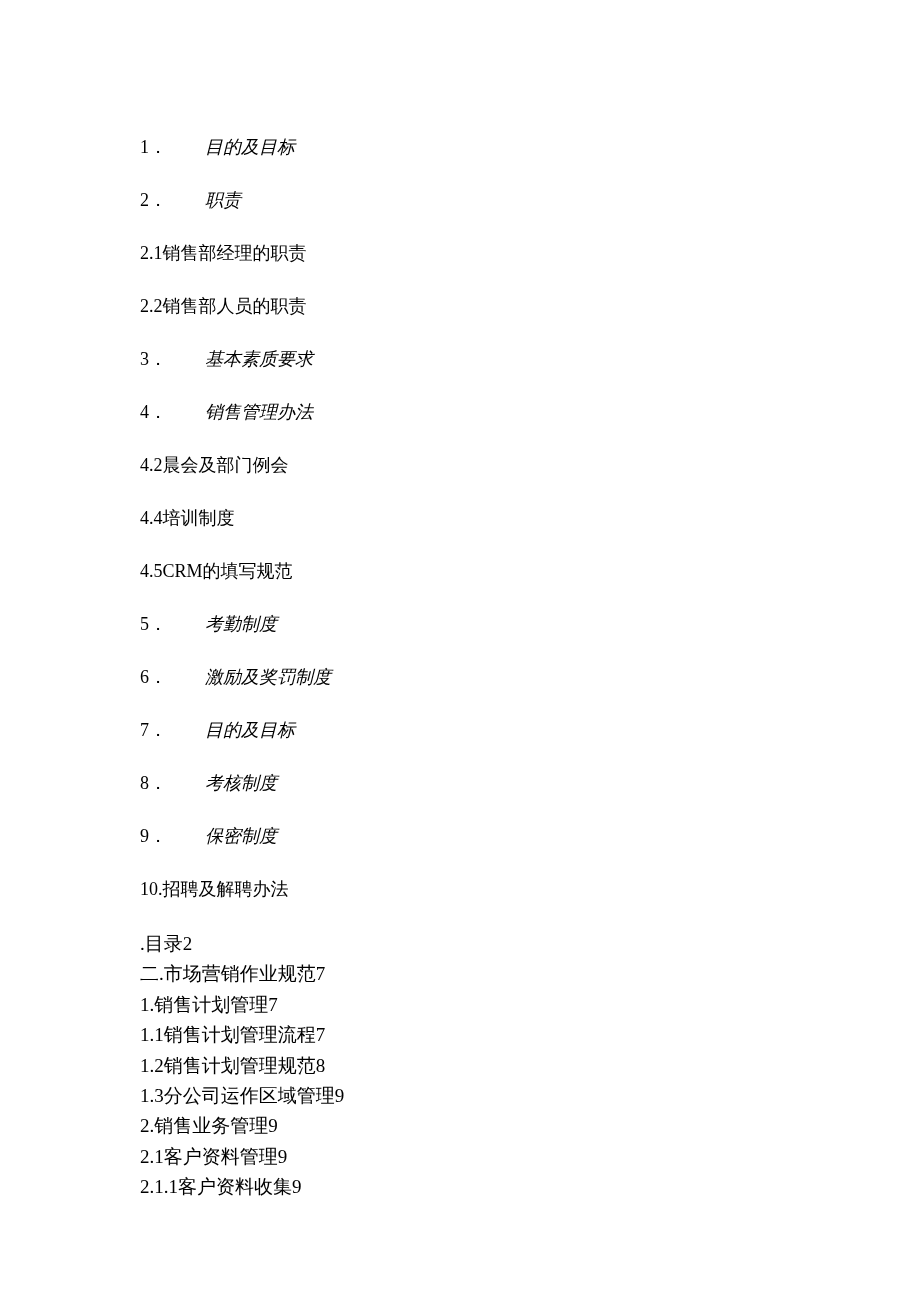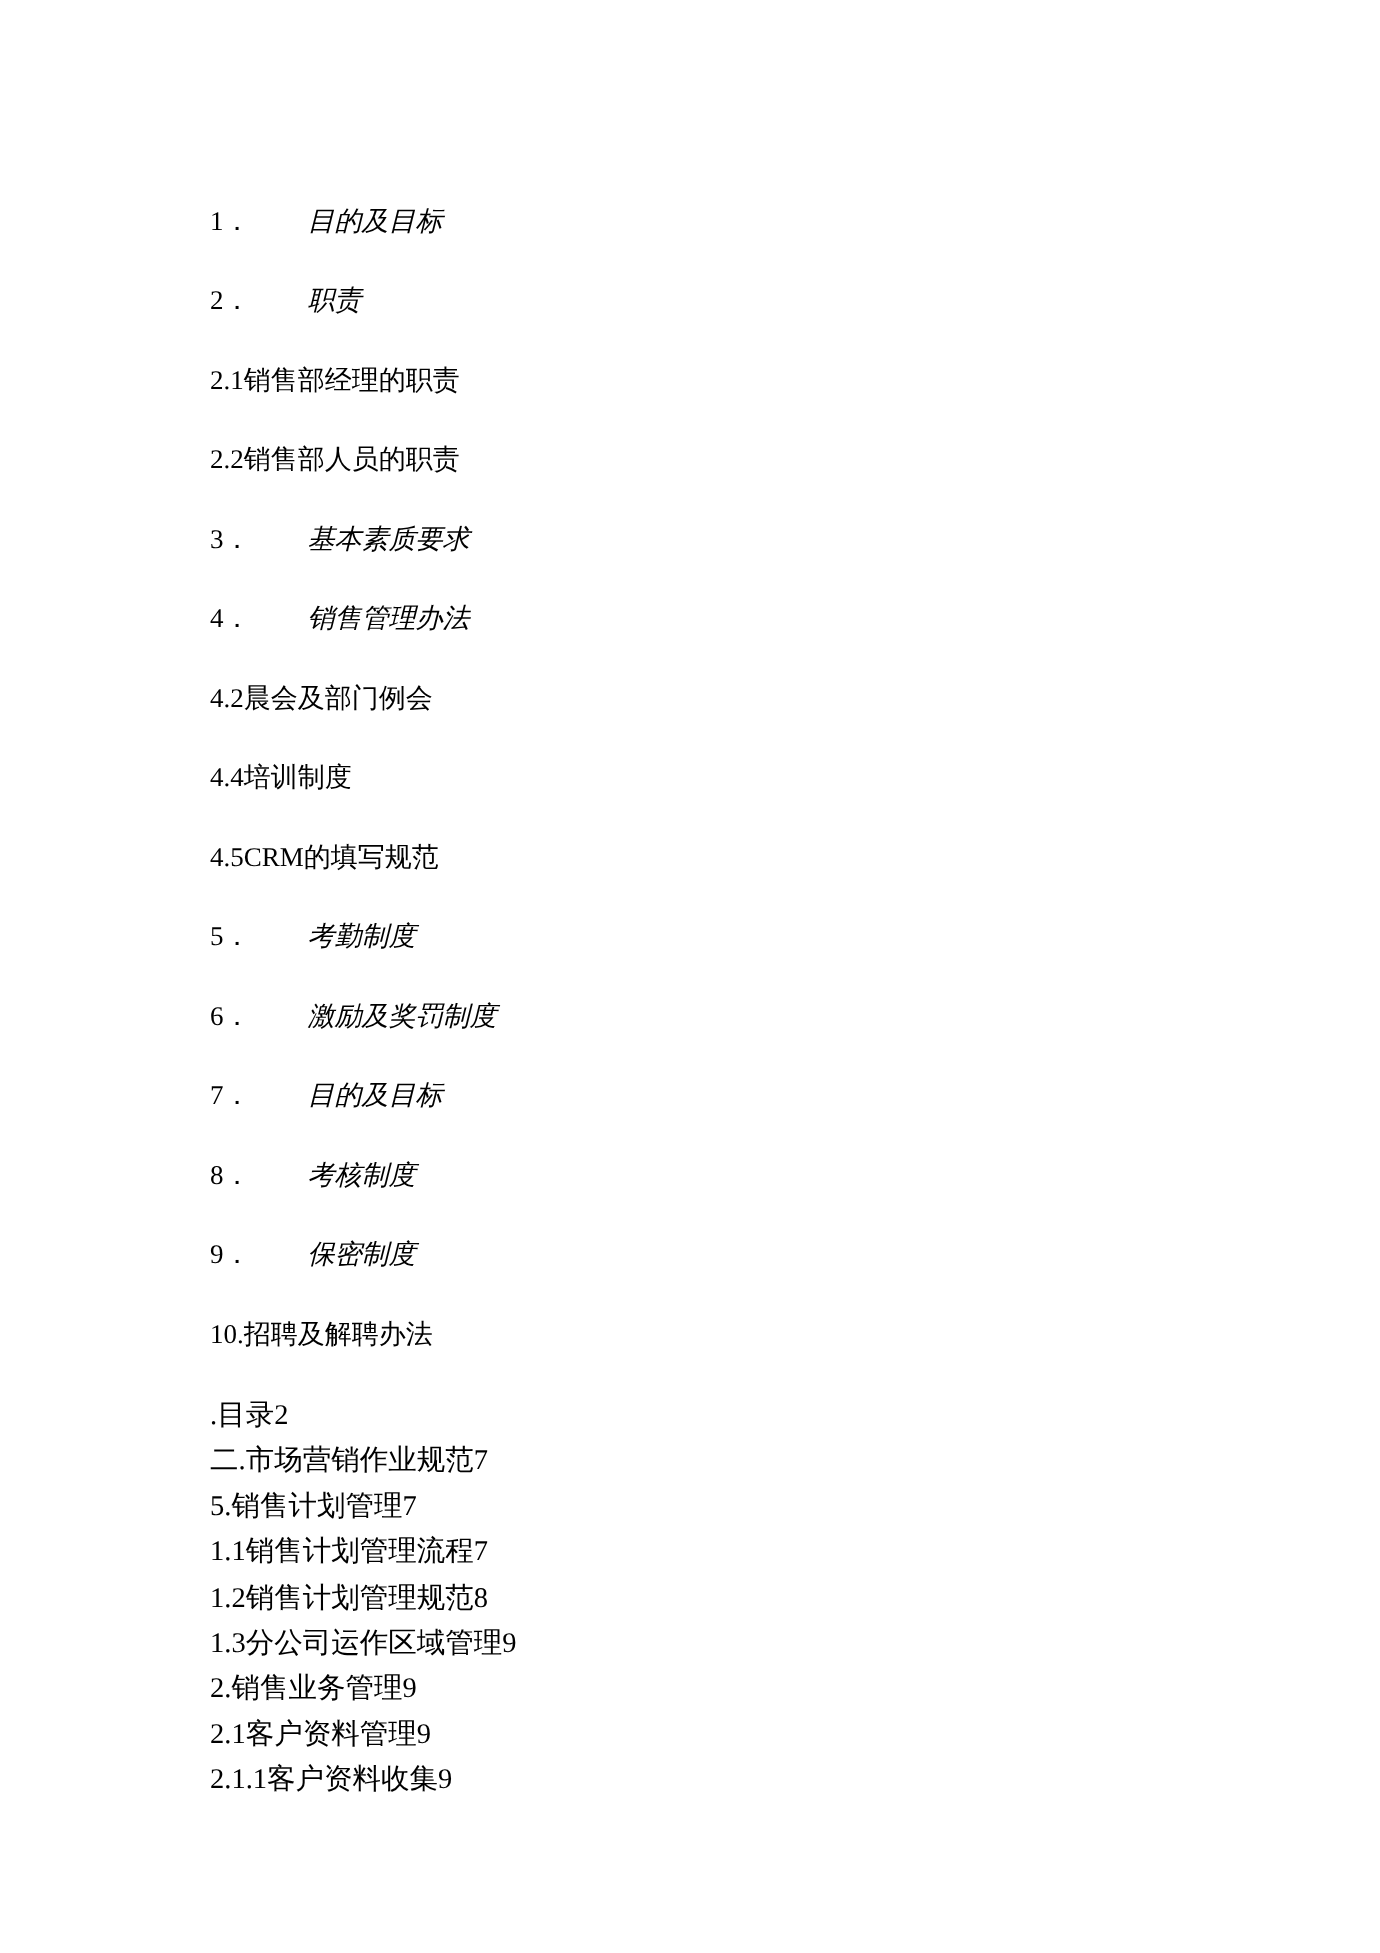--- a/index.html
+++ b/index.html
@@ -88,21 +88,21 @@
       <span class="toc-title">考核制度</span>
     </div>
     <div class="toc-item toc-item-numbered">
       <span class="toc-number">9．</span>
       <span class="toc-title">保密制度</span>
     </div>
     <div class="toc-sub">10.招聘及解聘办法</div>
     <div class="dense-list">
       <div class="dense-item">.目录2</div>
       <div class="dense-item">二.市场营销作业规范7</div>
-      <div class="dense-item">5.销售计划管理7</div>
+      <div class="dense-item">1.销售计划管理7</div>
       <div class="dense-item">1.1销售计划管理流程7</div>
       <div class="dense-item">1.2销售计划管理规范8</div>
       <div class="dense-item">1.3分公司运作区域管理9</div>
       <div class="dense-item">2.销售业务管理9</div>
       <div class="dense-item">2.1客户资料管理9</div>
       <div class="dense-item">2.1.1客户资料收集9</div>
     </div>
   </div>
 
 </body></html>

